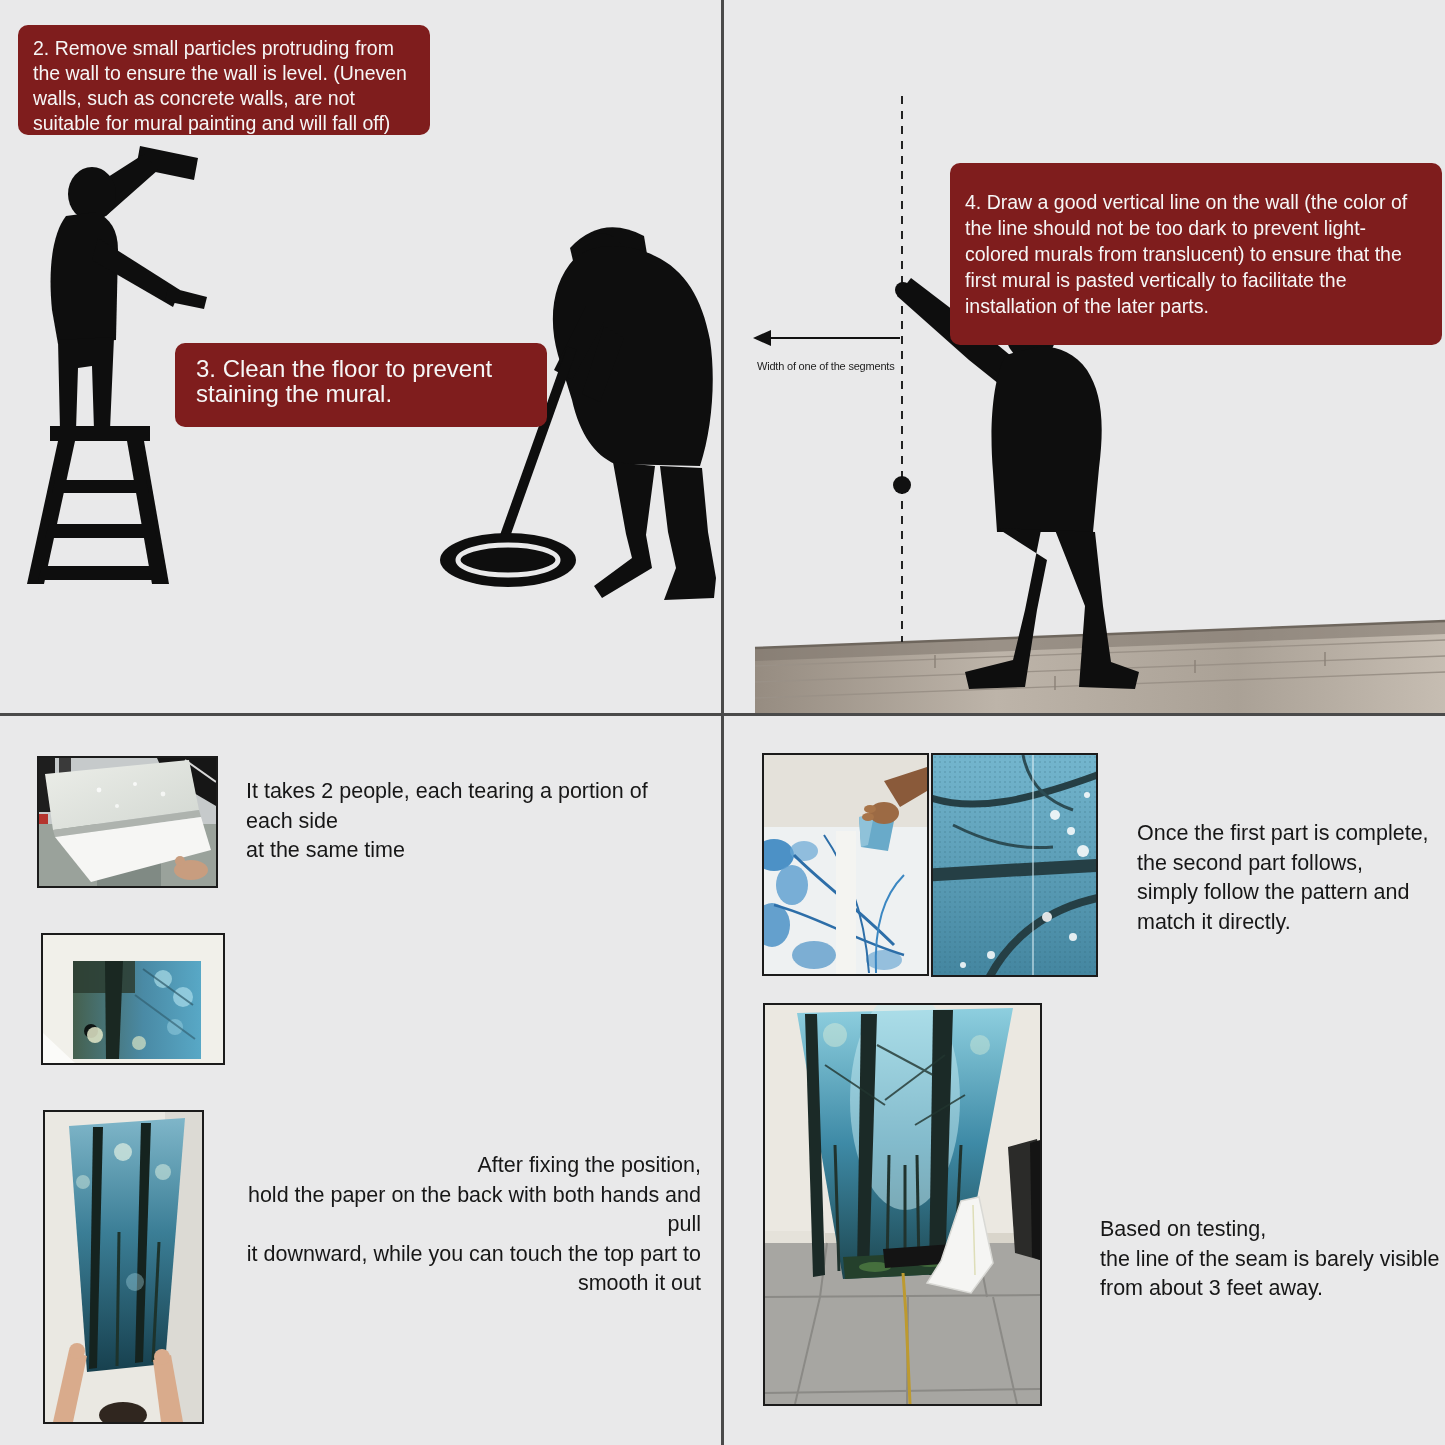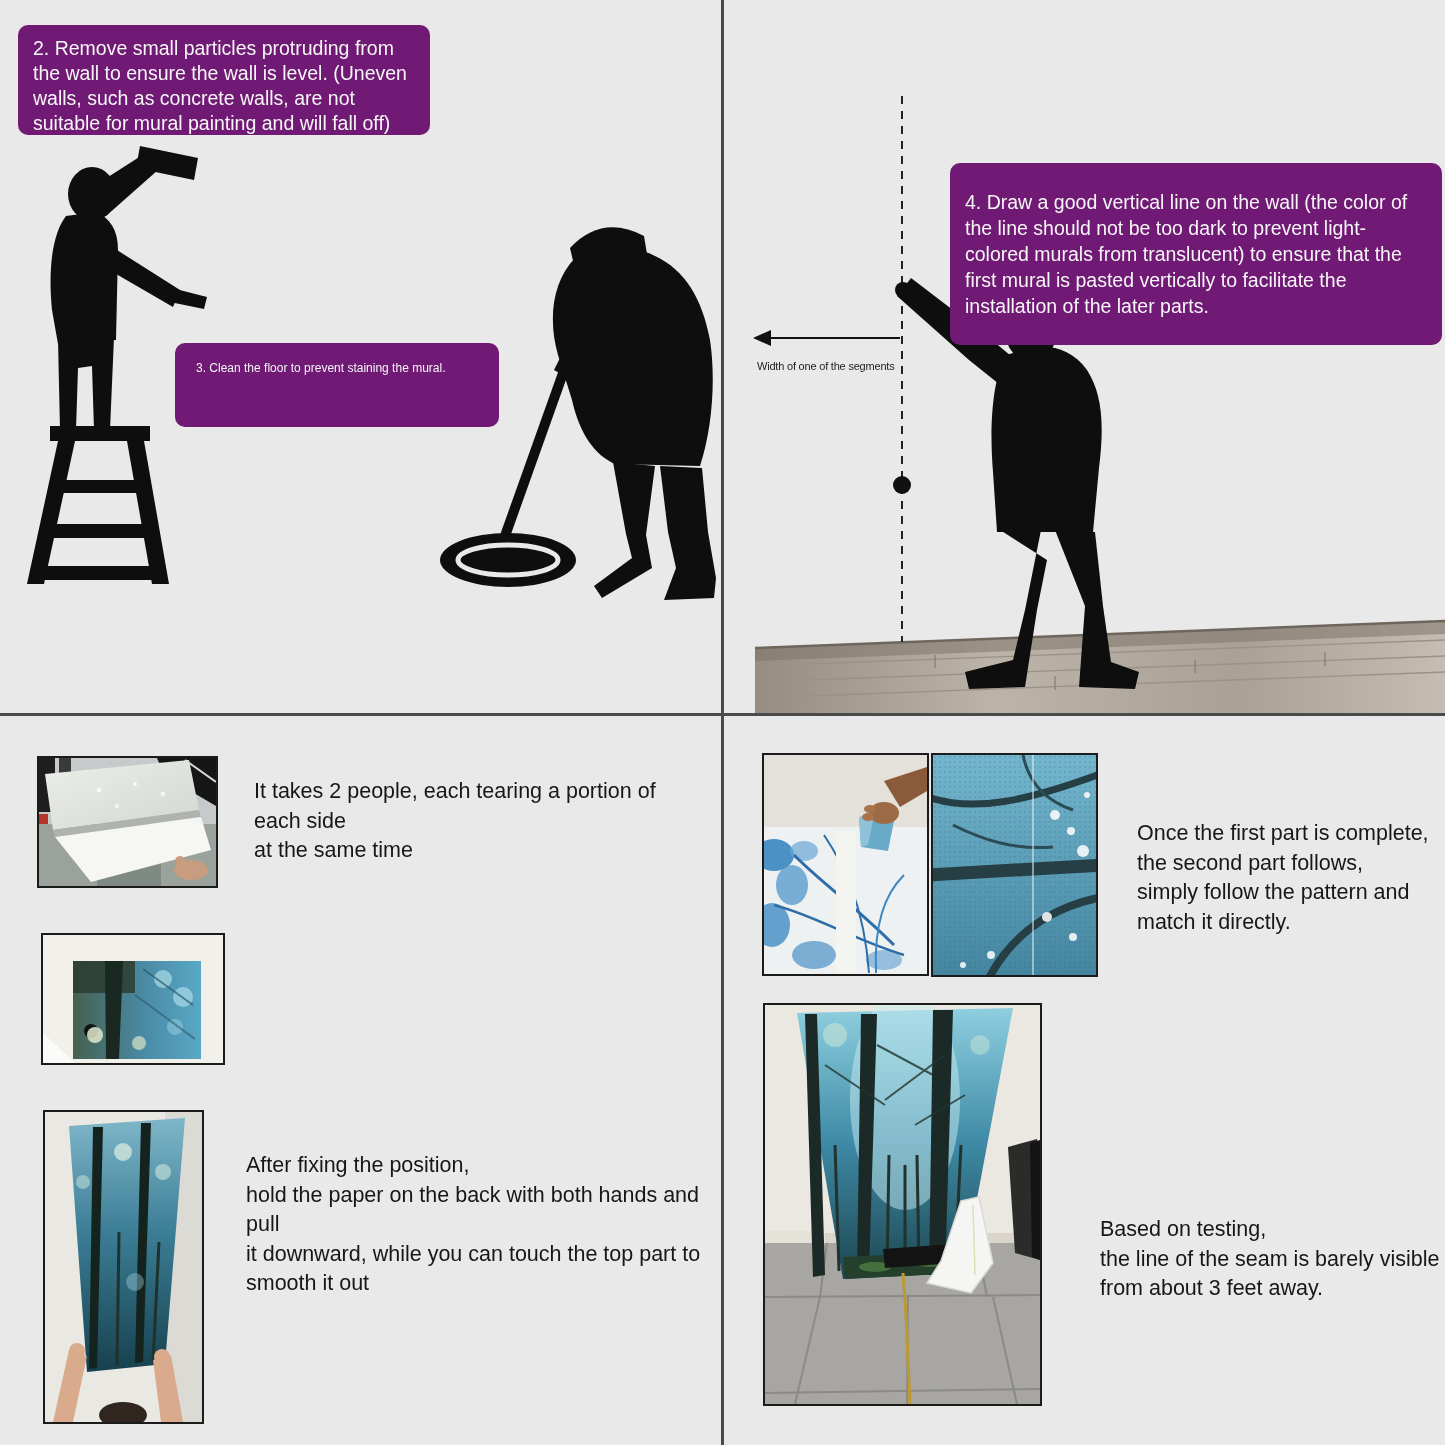--- a/index.html
+++ b/index.html
@@ -4,21 +4,21 @@
 <style>
   html,body{margin:0;padding:0;background:#9a9a9a;}
   .canvas{
     position:relative;width:1445px;height:1445px;margin:0 auto;
     background:#e9e9ea;overflow:hidden;
     font-family:"Liberation Sans",sans-serif;
   }
   .divider-v{position:absolute;left:721px;top:0;width:3px;height:1445px;background:#4a4a4a;}
   .divider-h{position:absolute;left:0;top:713px;width:1445px;height:3px;background:#4a4a4a;}
   .note{
-    position:absolute;background:#701a75;color:#f6f6f6;border-radius:10px;
+    position:absolute;background:#7f1d1d;color:#f6f6f6;border-radius:10px;
     font-size:19.5px;line-height:25px;padding:11px 15px;box-sizing:border-box;
   }
   .caption{
     position:absolute;color:#171717;font-size:21.5px;line-height:29.5px;
     white-space:pre-line;
   }
   .photo{
     position:absolute;border:2px solid #1b1b1b;box-sizing:border-box;background:#ddd;
   }
   .photo svg{display:block;}
@@ -58,21 +58,21 @@
       <line x1="572" y1="218" x2="500" y2="420" stroke="#0e0e0e" stroke-width="10"></line>
       <ellipse cx="508" cy="430" rx="68" ry="27"></ellipse>
       <ellipse cx="508" cy="430" rx="50" ry="15" fill="none" stroke="#e9e9ea" stroke-width="5"></ellipse>
       <polygon points="613,332 655,336 646,405 652,438 602,468 594,456 632,428 626,404"></polygon>
       <polygon points="660,336 702,338 708,402 716,448 714,468 664,470 676,438 668,402"></polygon>
     </g>
   </svg>
 
   <div class="note" style="left:18px;top:25px;width:412px;height:110px;">2. Remove small particles protruding from the wall to ensure the wall is level. (Uneven walls, such as concrete walls, are not suitable for mural painting and will fall off)</div>
 
-  <div class="note" style="left:175px;top:343px;width:324px;height:84px;padding:13px 21px;font-size:12px;">3. Clean the floor to prevent staining the mural.</div>
+  <div class="note" style="left:175px;top:343px;width:372px;height:84px;padding:13px 21px;font-size:24px;">3. Clean the floor to prevent staining the mural.</div>
 
   <svg class="illu" style="left:725px;top:0;" width="720" height="713" viewBox="0 0 720 713">
     <defs>
       <linearGradient id="woodGrad" x1="0" y1="0" x2="1" y2="0">
         <stop offset="0" stop-color="#968c81"></stop>
         <stop offset="0.35" stop-color="#bdb4a9"></stop>
         <stop offset="0.7" stop-color="#aaa196"></stop>
         <stop offset="1" stop-color="#c6bdb2"></stop>
       </linearGradient>
     </defs>
@@ -128,21 +128,21 @@
       <circle cx="60" cy="32" r="2.4" fill="#fff" opacity="0.8"></circle>
       <circle cx="96" cy="26" r="2" fill="#fff" opacity="0.8"></circle>
       <circle cx="124" cy="36" r="2.4" fill="#fff" opacity="0.7"></circle>
       <circle cx="78" cy="48" r="2" fill="#fff" opacity="0.7"></circle>
       <polygon points="14,72 160,52 162,59 16,79" fill="#aeb3ae"></polygon>
       <polygon points="16,79 162,59 172,92 52,124" fill="#f6f6f4"></polygon>
       <ellipse cx="152" cy="112" rx="17" ry="10" fill="#c89d7f"></ellipse>
       <circle cx="141" cy="103" r="5" fill="#c89d7f"></circle>
     </svg>
   </div>
-  <div class="caption" style="left:246px;top:777px;width:440px;margin-left:8px;">It takes 2 people, each tearing a portion of each side
+  <div class="caption" style="left:246px;top:777px;width:440px;">It takes 2 people, each tearing a portion of each side
  at the same time</div>
 
   <div class="photo" style="left:41px;top:933px;width:184px;height:132px;">
     <svg width="180" height="128" viewBox="0 0 180 128">
       <defs>
         <linearGradient id="forest2" x1="0" y1="0" x2="1" y2="0">
           <stop offset="0" stop-color="#45604e"></stop>
             <stop offset="0.55" stop-color="#4a8aa5"></stop>
           <stop offset="1" stop-color="#58a8c6"></stop>
         </linearGradient>
@@ -183,21 +183,21 @@
       <circle cx="118" cy="60" r="8" fill="#cfe8dc" opacity="0.6"></circle>
       <circle cx="38" cy="70" r="7" fill="#cfe8dc" opacity="0.5"></circle>
       <circle cx="90" cy="170" r="9" fill="#9fd3de" opacity="0.4"></circle>
       <polygon points="8,310 24,238 42,244 28,310" fill="#d9ab8c"></polygon>
       <polygon points="116,310 108,248 126,243 138,310" fill="#d9ab8c"></polygon>
       <circle cx="32" cy="239" r="8" fill="#d9ab8c"></circle>
       <circle cx="117" cy="245" r="8" fill="#d9ab8c"></circle>
       <ellipse cx="78" cy="303" rx="24" ry="13" fill="#30261f"></ellipse>
     </svg>
   </div>
-  <div class="caption" style="left:246px;top:1151px;width:455px;">After fixing the position,
+  <div class="caption" style="left:246px;top:1151px;width:455px;text-align:right;">After fixing the position,
 hold the paper on the back with both hands and pull
 it downward, while you can touch the top part to
 smooth it out</div>
 
   <div class="photo" style="left:762px;top:753px;width:167px;height:223px;">
     <svg width="163" height="219" viewBox="0 0 163 219">
       <rect width="163" height="219" fill="#eef1f2"></rect>
       <rect x="0" y="0" width="163" height="72" fill="#e4e1da"></rect>
       <g opacity="0.9">
         <ellipse cx="10" cy="100" rx="20" ry="16" fill="#3b87c2"></ellipse>

